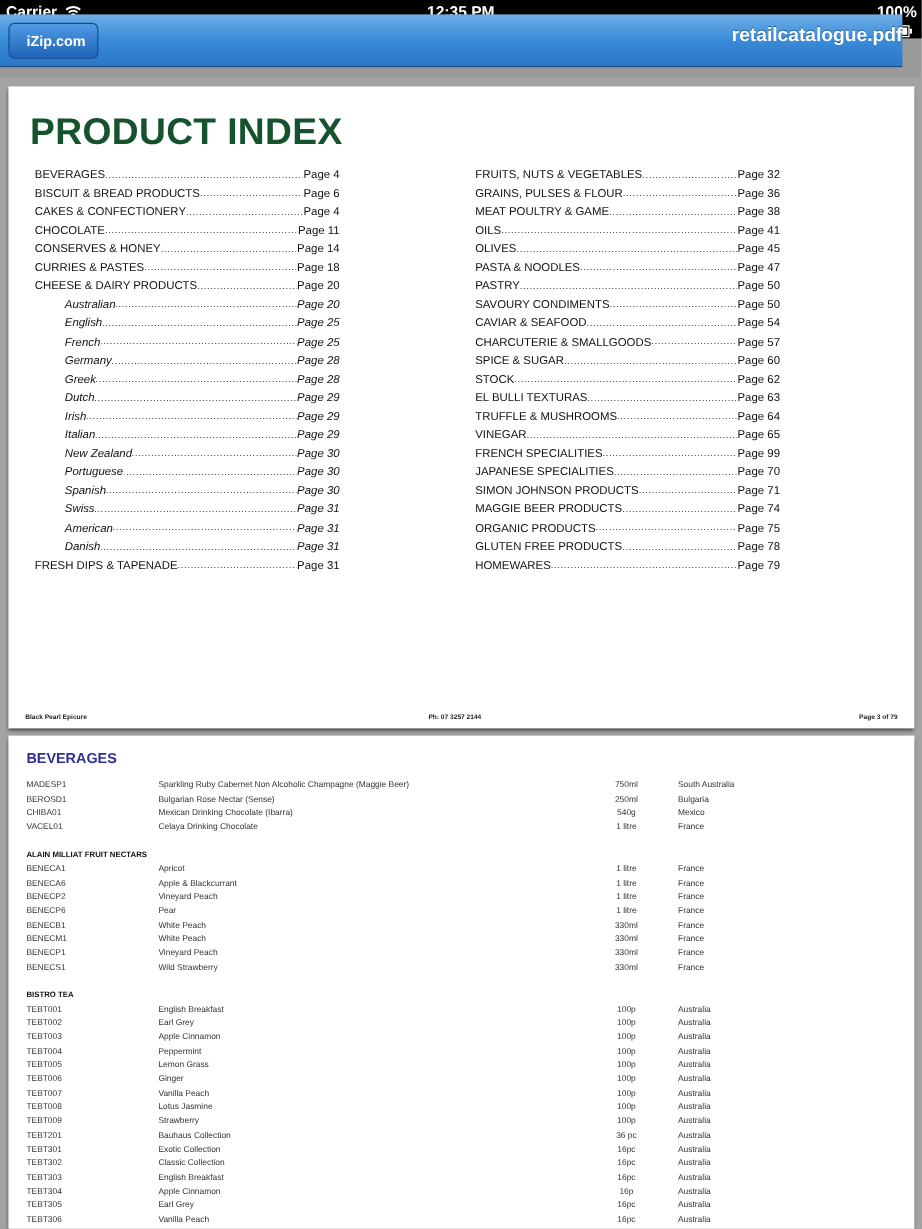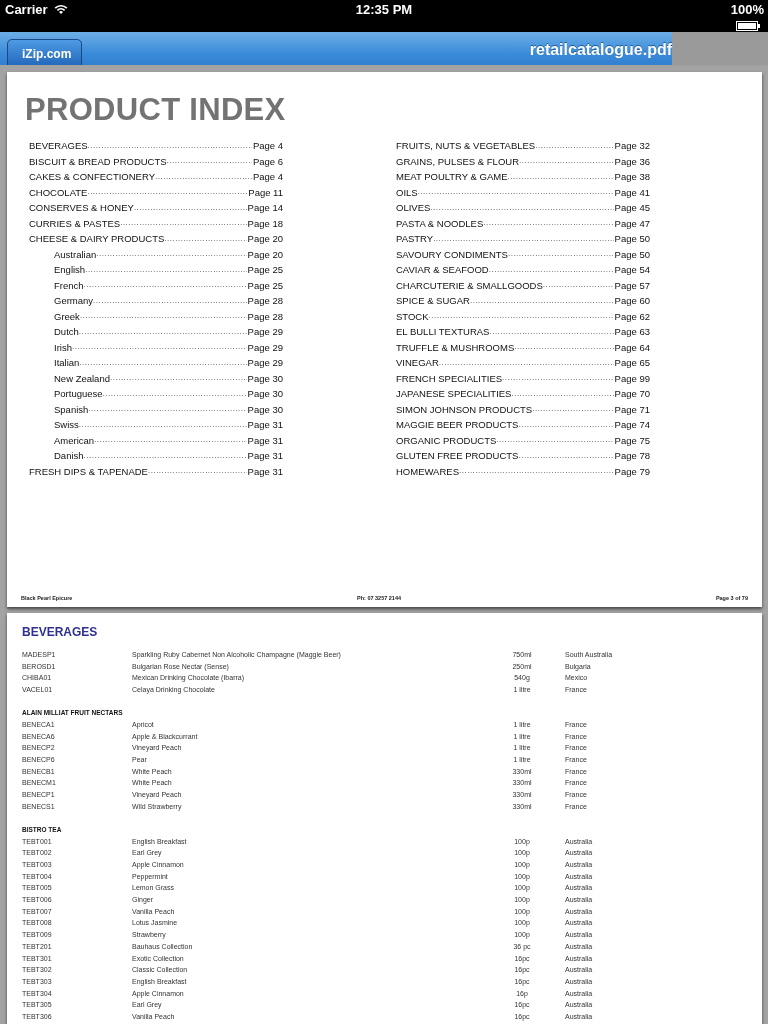--- a/index.html
+++ b/index.html
@@ -4,34 +4,34 @@
 <style>
   * { box-sizing: border-box; margin: 0; padding: 0; }
   html, body { width: 768px; height: 1024px; overflow: hidden; background: #9a9a9a; font-family: "Liberation Sans", sans-serif; }
   .statusbar { position: absolute; left: 0; top: 0; width: 768px; height: 32px; background: #000; color: #fff; font-size: 13px; font-weight: bold; }
   .statusbar .carrier { position: absolute; left: 5px; top: 2px; display: flex; align-items: center; gap: 6px; }
   .statusbar .time { position: absolute; left: 0; right: 0; top: 2px; text-align: center; }
   .statusbar .battery { position: absolute; right: 4px; top: 2px; display: flex; align-items: center; gap: 4px; flex-direction: column; }
   .bat-icon { width: 22px; height: 10px; border: 1px solid #fff; position: relative; padding: 1px; }
   .bat-icon::after { content: ""; position: absolute; right: -3px; top: 2px; width: 2px; height: 4px; background: #fff; }
   .bat-fill { width: 100%; height: 100%; background: #fff; }
-  .navbar { position: absolute; left: 0; top: 32px; width: 672px; height: 44px; background: linear-gradient(#6eaee6, #3a8bd9 50%, #2a76c8); border-bottom: 1px solid #1d4f85; padding-left: 48px; }
+  .navbar { position: absolute; left: 0; top: 12px; width: 752px; height: 44px; background: linear-gradient(#6eaee6, #3a8bd9 50%, #2a76c8); border-bottom: 1px solid #1d4f85; padding-left: 48px; }
   .navbar .title { position: absolute; left: 0; right: 0; top: 9px; text-align: right; color: #fff; font-size: 16px; font-weight: bold; text-shadow: 0 -1px 0 #1f5a99; }
   .back-btn { position: absolute; left: 7px; top: 7px; height: 30px; padding: 0 10px 0 14px; background: linear-gradient(#4f9be3, #1e63b8); border: 1px solid #174a87; border-radius: 5px; color: #fff; font-size: 12px; font-weight: bold; line-height: 28px; }
   .back-btn::before { content: ""; position: absolute; left: -8px; top: 3px; width: 20px; height: 20px; background: #3a82d0; border-left: 1px solid #174a87; border-bottom: 1px solid #174a87; transform: rotate(45deg); z-index: -1; }
   .viewer { position: absolute; left: 0; top: 65px; width: 768px; height: 959px; background: #a3a3a3; overflow: hidden; }
   .page { position: absolute; left: 7px; width: 755px; background: #fff; box-shadow: 0 2px 3px rgba(0,0,0,0.6); }
   .page1 { top: 7px; height: 535px; }
   .page2 { top: 548px; height: 420px; }
-  .index-title { position: absolute; left: 18px; top: 20px; font-size: 31px; font-weight: bold; color: #737373; letter-spacing: 0.3px; }
+  .index-title { position: absolute; left: 18px; top: 20px; font-size: 31px; font-weight: bold; color: #14532d; letter-spacing: 0.3px; }
   .idx-col { position: absolute; top: 66px; width: 254px; font-size: 9.5px; color: #111; }
   .idx-col.left { left: 22px; }
   .idx-col.right { left: 389px; }
   .idx-row { display: flex; height: 15.5px; align-items: center; white-space: nowrap; }
-  .idx-row.sub { padding-left: 25px; }
+  .idx-row.sub { padding-left: 25px; font-style: italic; }
   .idx-label { flex: 0 0 auto; }
   .dots { flex: 1 1 auto; overflow: hidden; height: 10px; line-height: 10px; font-size: 8px; letter-spacing: 0.5px; color: #333; }
   .dots::after { content: "..............................................................................................................................................................."; }
   .idx-page { flex: 0 0 auto; padding-left: 1px; }
   .footer { position: absolute; top: 523px; font-size: 5.5px; font-weight: bold; color: #222; }
   .footer.l { left: 14px; }
   .footer.c { left: 350px; }
   .footer.r { right: 14px; }
   .bev-title { position: absolute; left: 15px; top: 12px; font-size: 12px; font-weight: bold; color: #2e3192; }
   .tbl { position: absolute; left: 15px; top: 38px; width: 730px; font-size: 7px; color: #333; }

